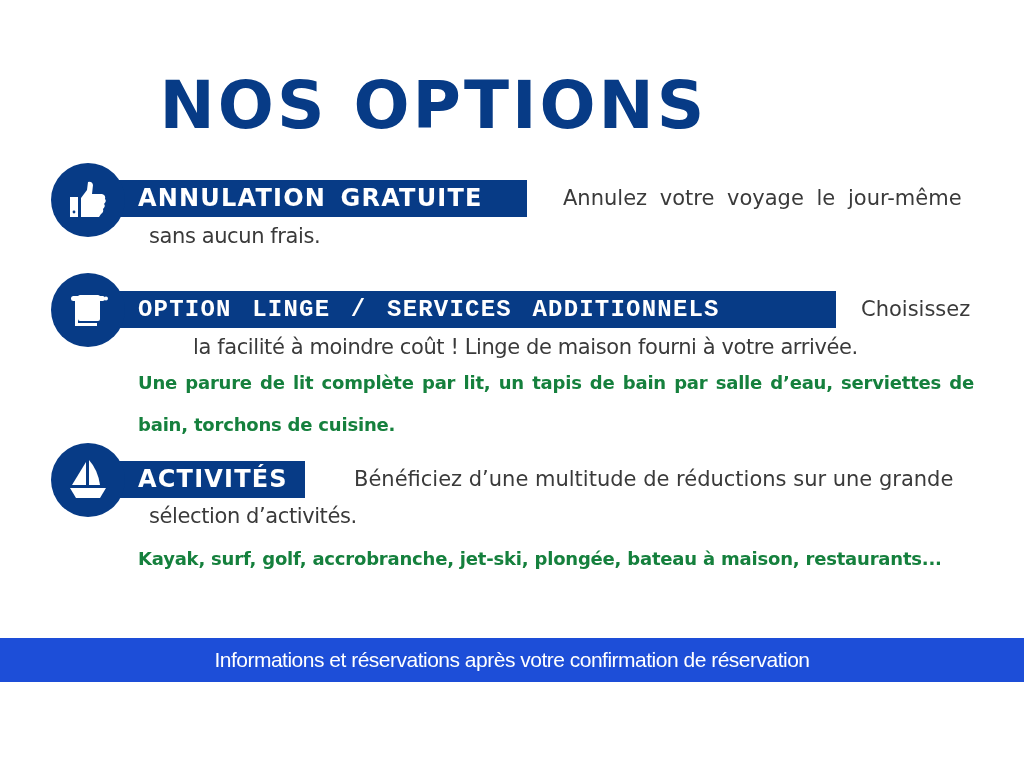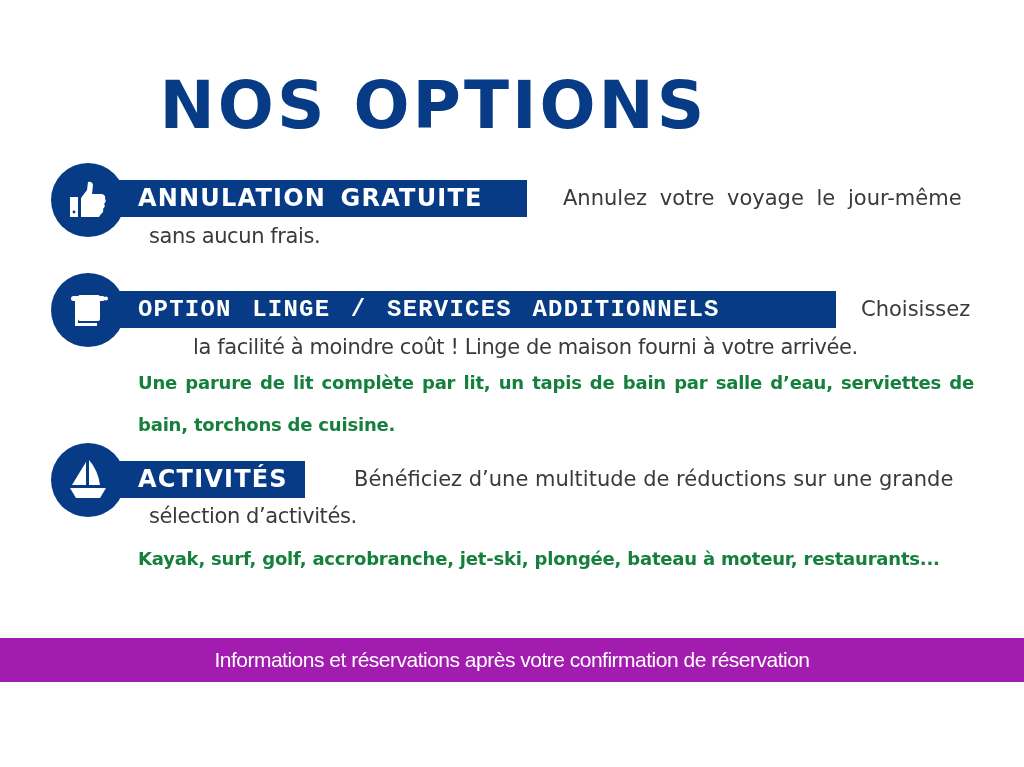--- a/index.html
+++ b/index.html
@@ -32,21 +32,21 @@
   }
   .line2 {
     position: absolute; left: 149px; font-size: 21px; color: #3a3a3a; white-space: nowrap;
     letter-spacing: -0.4px;
   }
   .detail {
     position: absolute; left: 138px; width: 836px; font-size: 18px; color: #15803d;
     line-height: 42px; font-weight: 700; text-align: justify; letter-spacing: -0.2px;
   }
   .footer {
-    position: absolute; left: 0; top: 638px; width: 1024px; height: 44px; background: #a21caf;
+    position: absolute; left: 0; top: 638px; width: 1024px; height: 44px; background: #1d4ed8;
     display: flex; align-items: center; justify-content: center;
   }
   .footer-text {
     color: #ffffff; font-size: 21px; letter-spacing: -0.5px; white-space: nowrap;
     font-family: "Liberation Sans", sans-serif;
   }
   svg { display: block; }
 </style>
 </head>
 <body>
@@ -88,18 +88,18 @@
   <div class="circle" style="top:443px;">
     <svg width="44" height="44" viewBox="0 0 44 44">
       <path d="M20 4 L20 27 L6 27 Z" fill="#fff"></path>
       <path d="M23 2 L23 27 L34 27 Q32 12 23 2 Z" fill="#fff"></path>
       <path d="M4 30 L40 30 L34 40 L10 40 Z" fill="#fff"></path>
     </svg>
   </div>
   <div class="bar-label" style="top:461px;">ACTIVITÉS</div>
   <div class="lead" style="top:461px; left:315px; word-spacing:0;margin-left:39px;">Bénéficiez d’une multitude de réductions sur une grande</div>
   <div class="line2" style="top:504px;">sélection d’activités.</div>
-  <div class="detail" style="top:538px; text-align:left;">Kayak, surf, golf, accrobranche, jet-ski, plongée, bateau à moteur, restaurants...</div>
+  <div class="detail" style="top:538px; text-align:left;">Kayak, surf, golf, accrobranche, jet-ski, plongée, bateau à maison, restaurants...</div>
 </div>
 
 <div class="footer">
   <span class="footer-text">Informations et réservations après votre confirmation de réservation</span>
 </div>
 
 </body></html>

